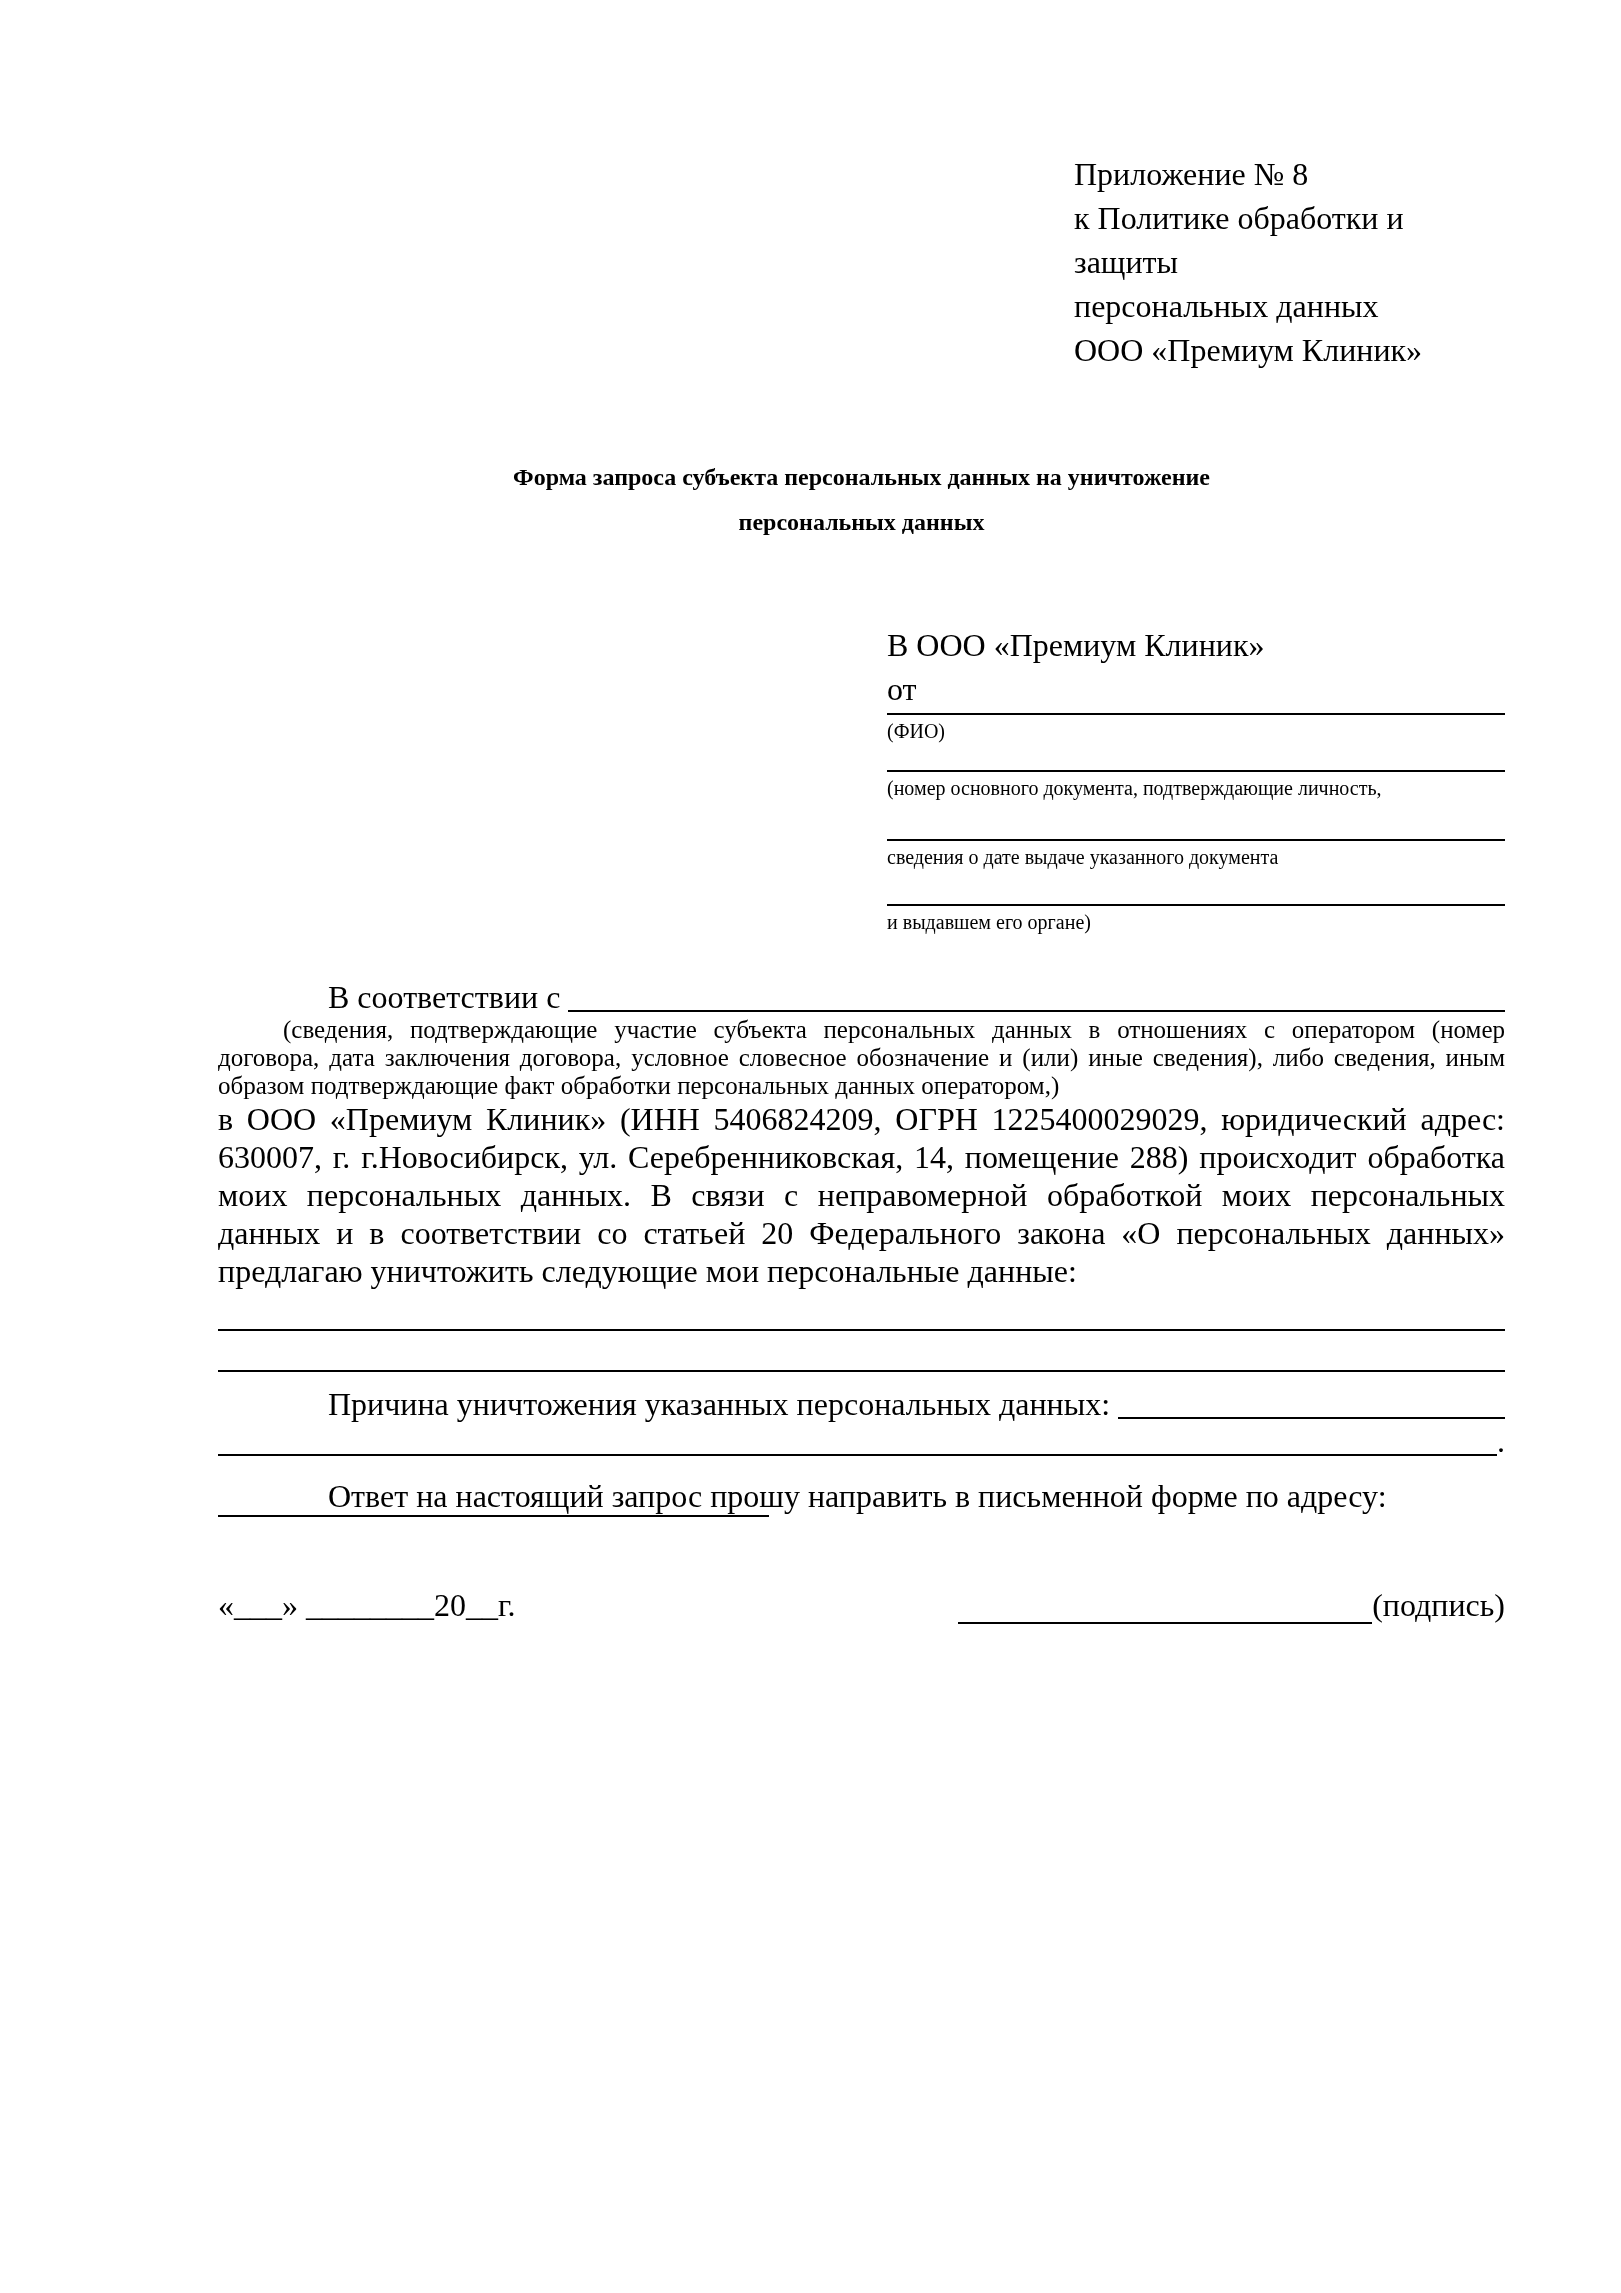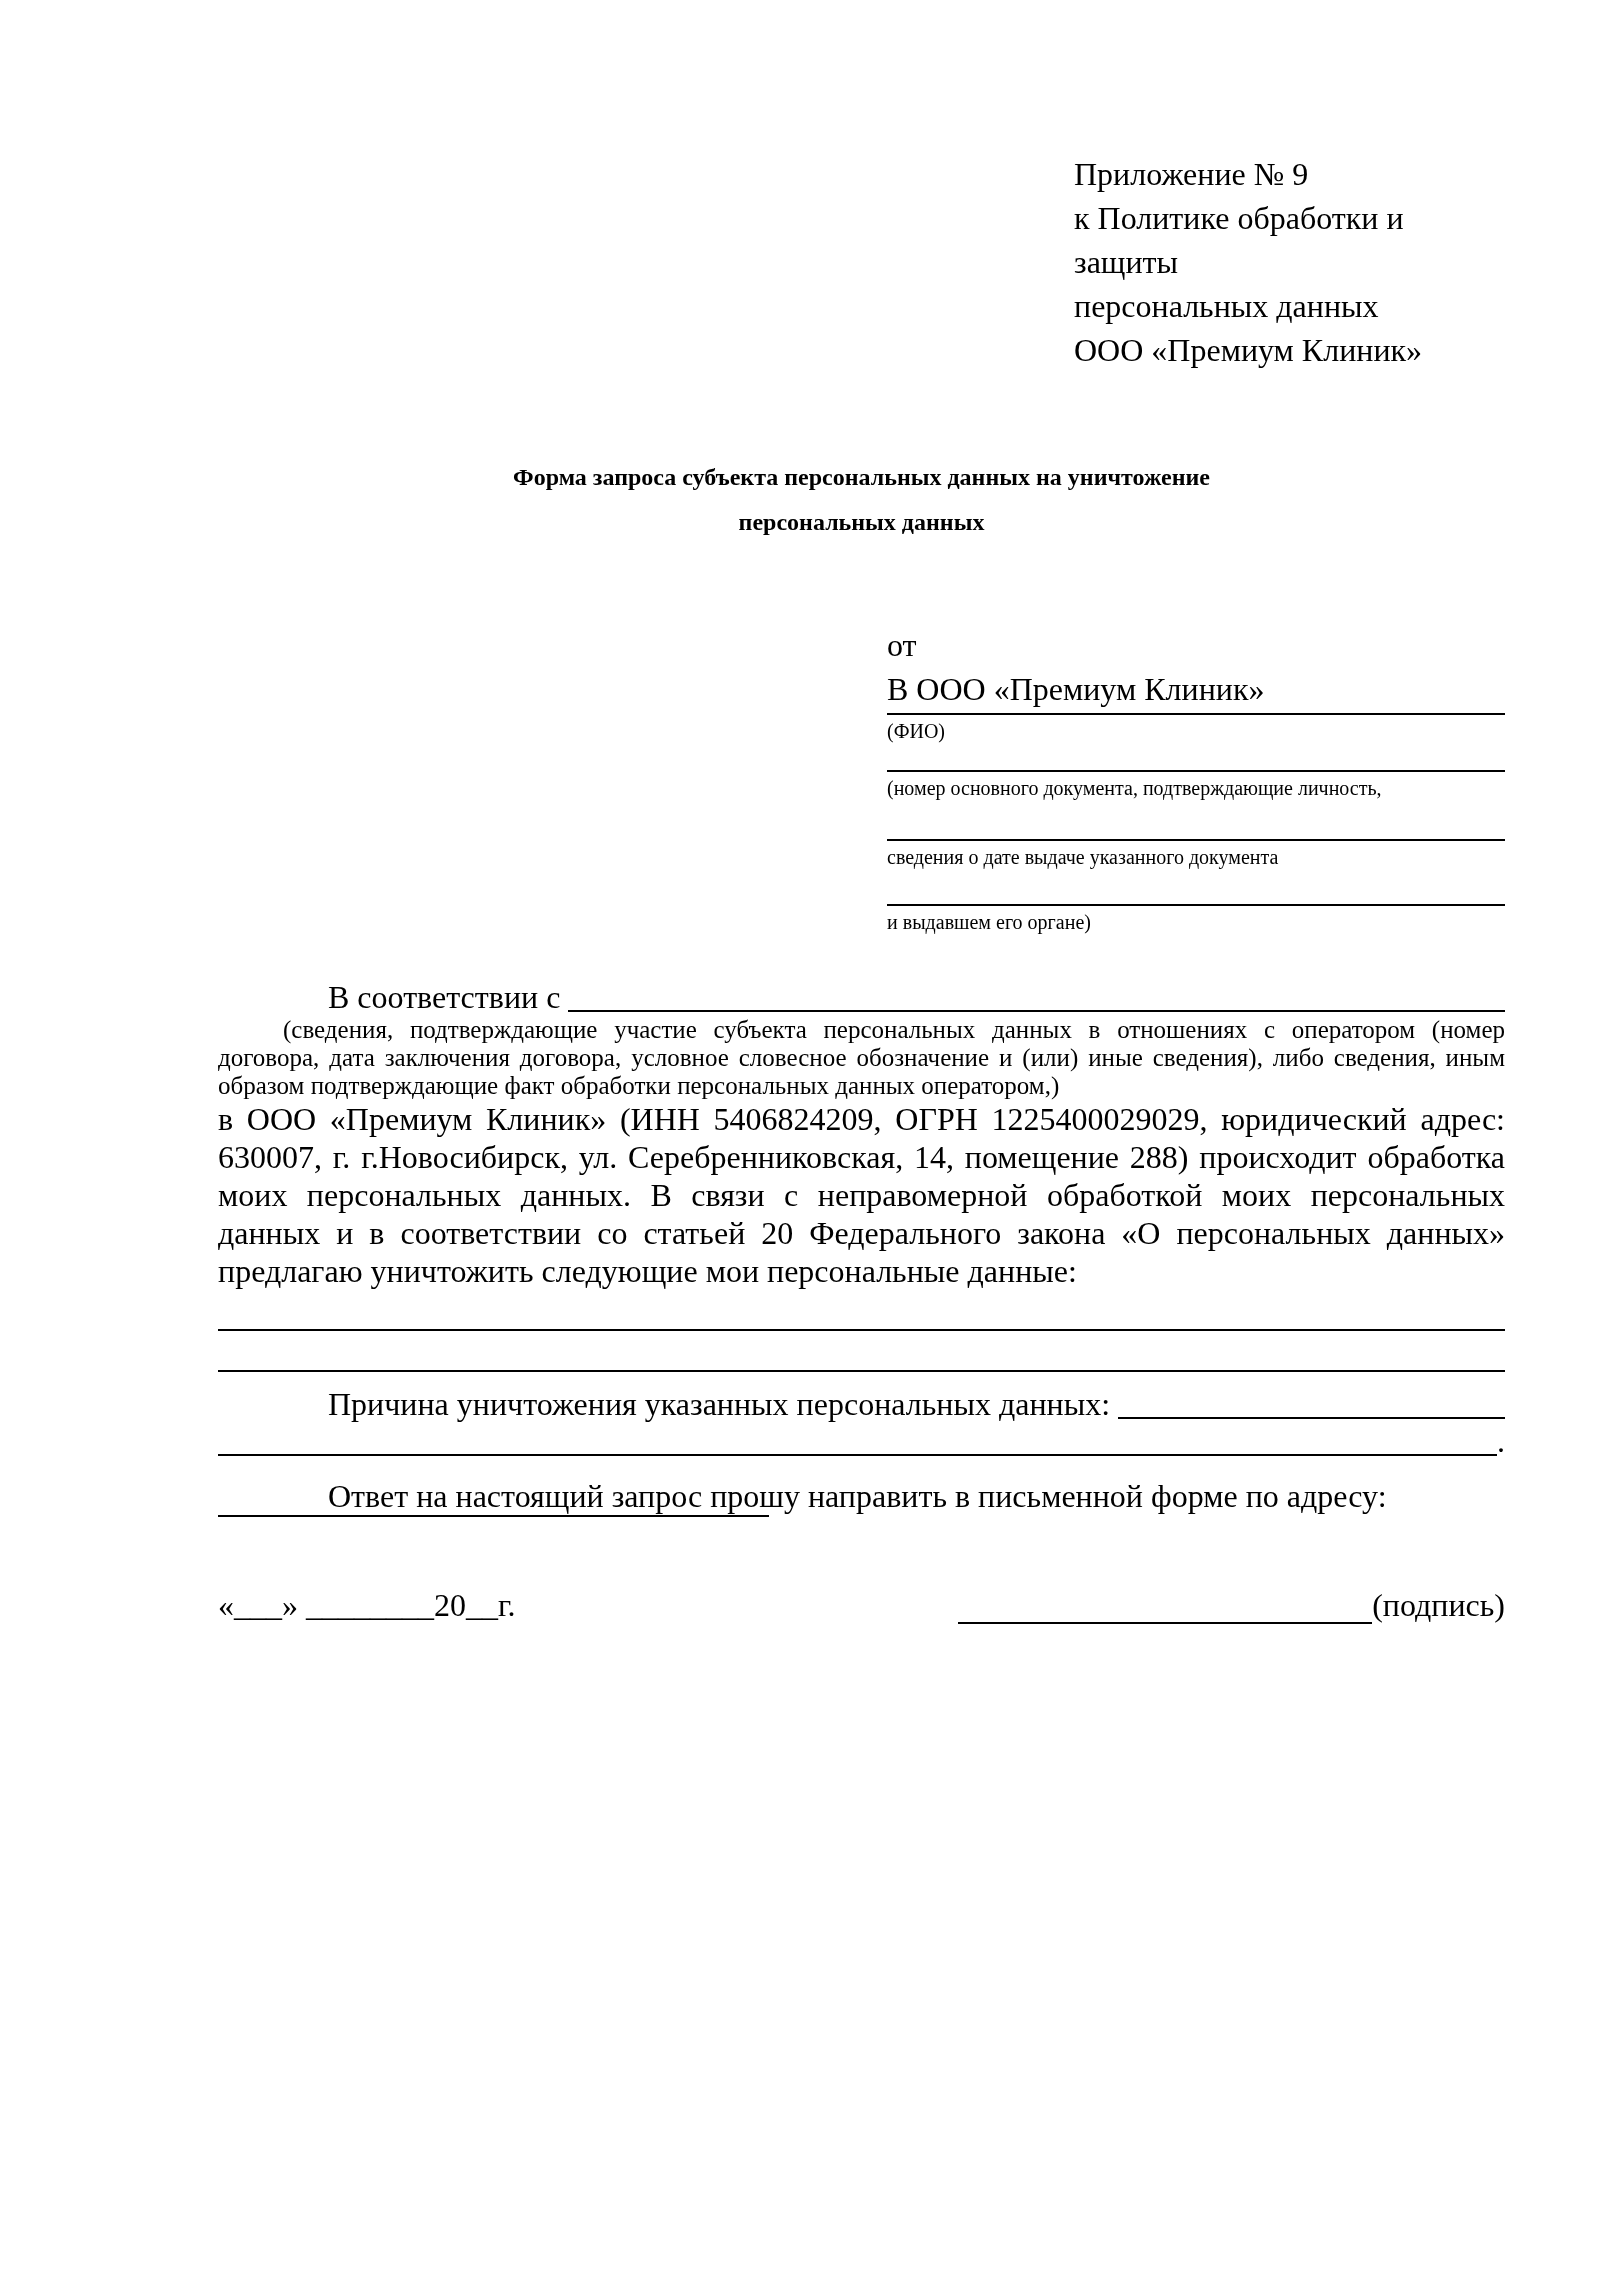--- a/index.html
+++ b/index.html
@@ -35,34 +35,34 @@
   .footer { margin-top:65px; display:flex; justify-content:space-between; align-items:flex-end; }
   .sig-group { display:flex; align-items:flex-end; }
   .sig-line { width:414px; border-bottom:2.9px solid #000; height:33px; }
 </style>
 </head>
 <body>
 
 <div class="page">
 
   <div class="annex">
-    <div>Приложение № 9</div>
+    <div>Приложение № 8</div>
     <div>к Политике обработки и защиты</div>
     <div>персональных данных</div>
     <div>ООО «Премиум Клиник»</div>
   </div>
 
   <div class="title">
     <div>Форма запроса субъекта персональных данных на уничтожение</div>
     <div>персональных данных</div>
   </div>
 
   <div class="addressee">
+    <div class="addr-text">В ООО «Премиум Клиник»</div>
     <div class="addr-text">от</div>
-    <div class="addr-text">В ООО «Премиум Клиник»</div>
 
     <div class="blank b0"></div>
     <div class="field-caption">(ФИО)</div>
 
     <div class="blank b1"></div>
     <div class="field-caption">(номер основного документа, подтверждающие личность,</div>
 
     <div class="blank b2"></div>
     <div class="field-caption">сведения о дате выдаче указанного документа</div>
 

